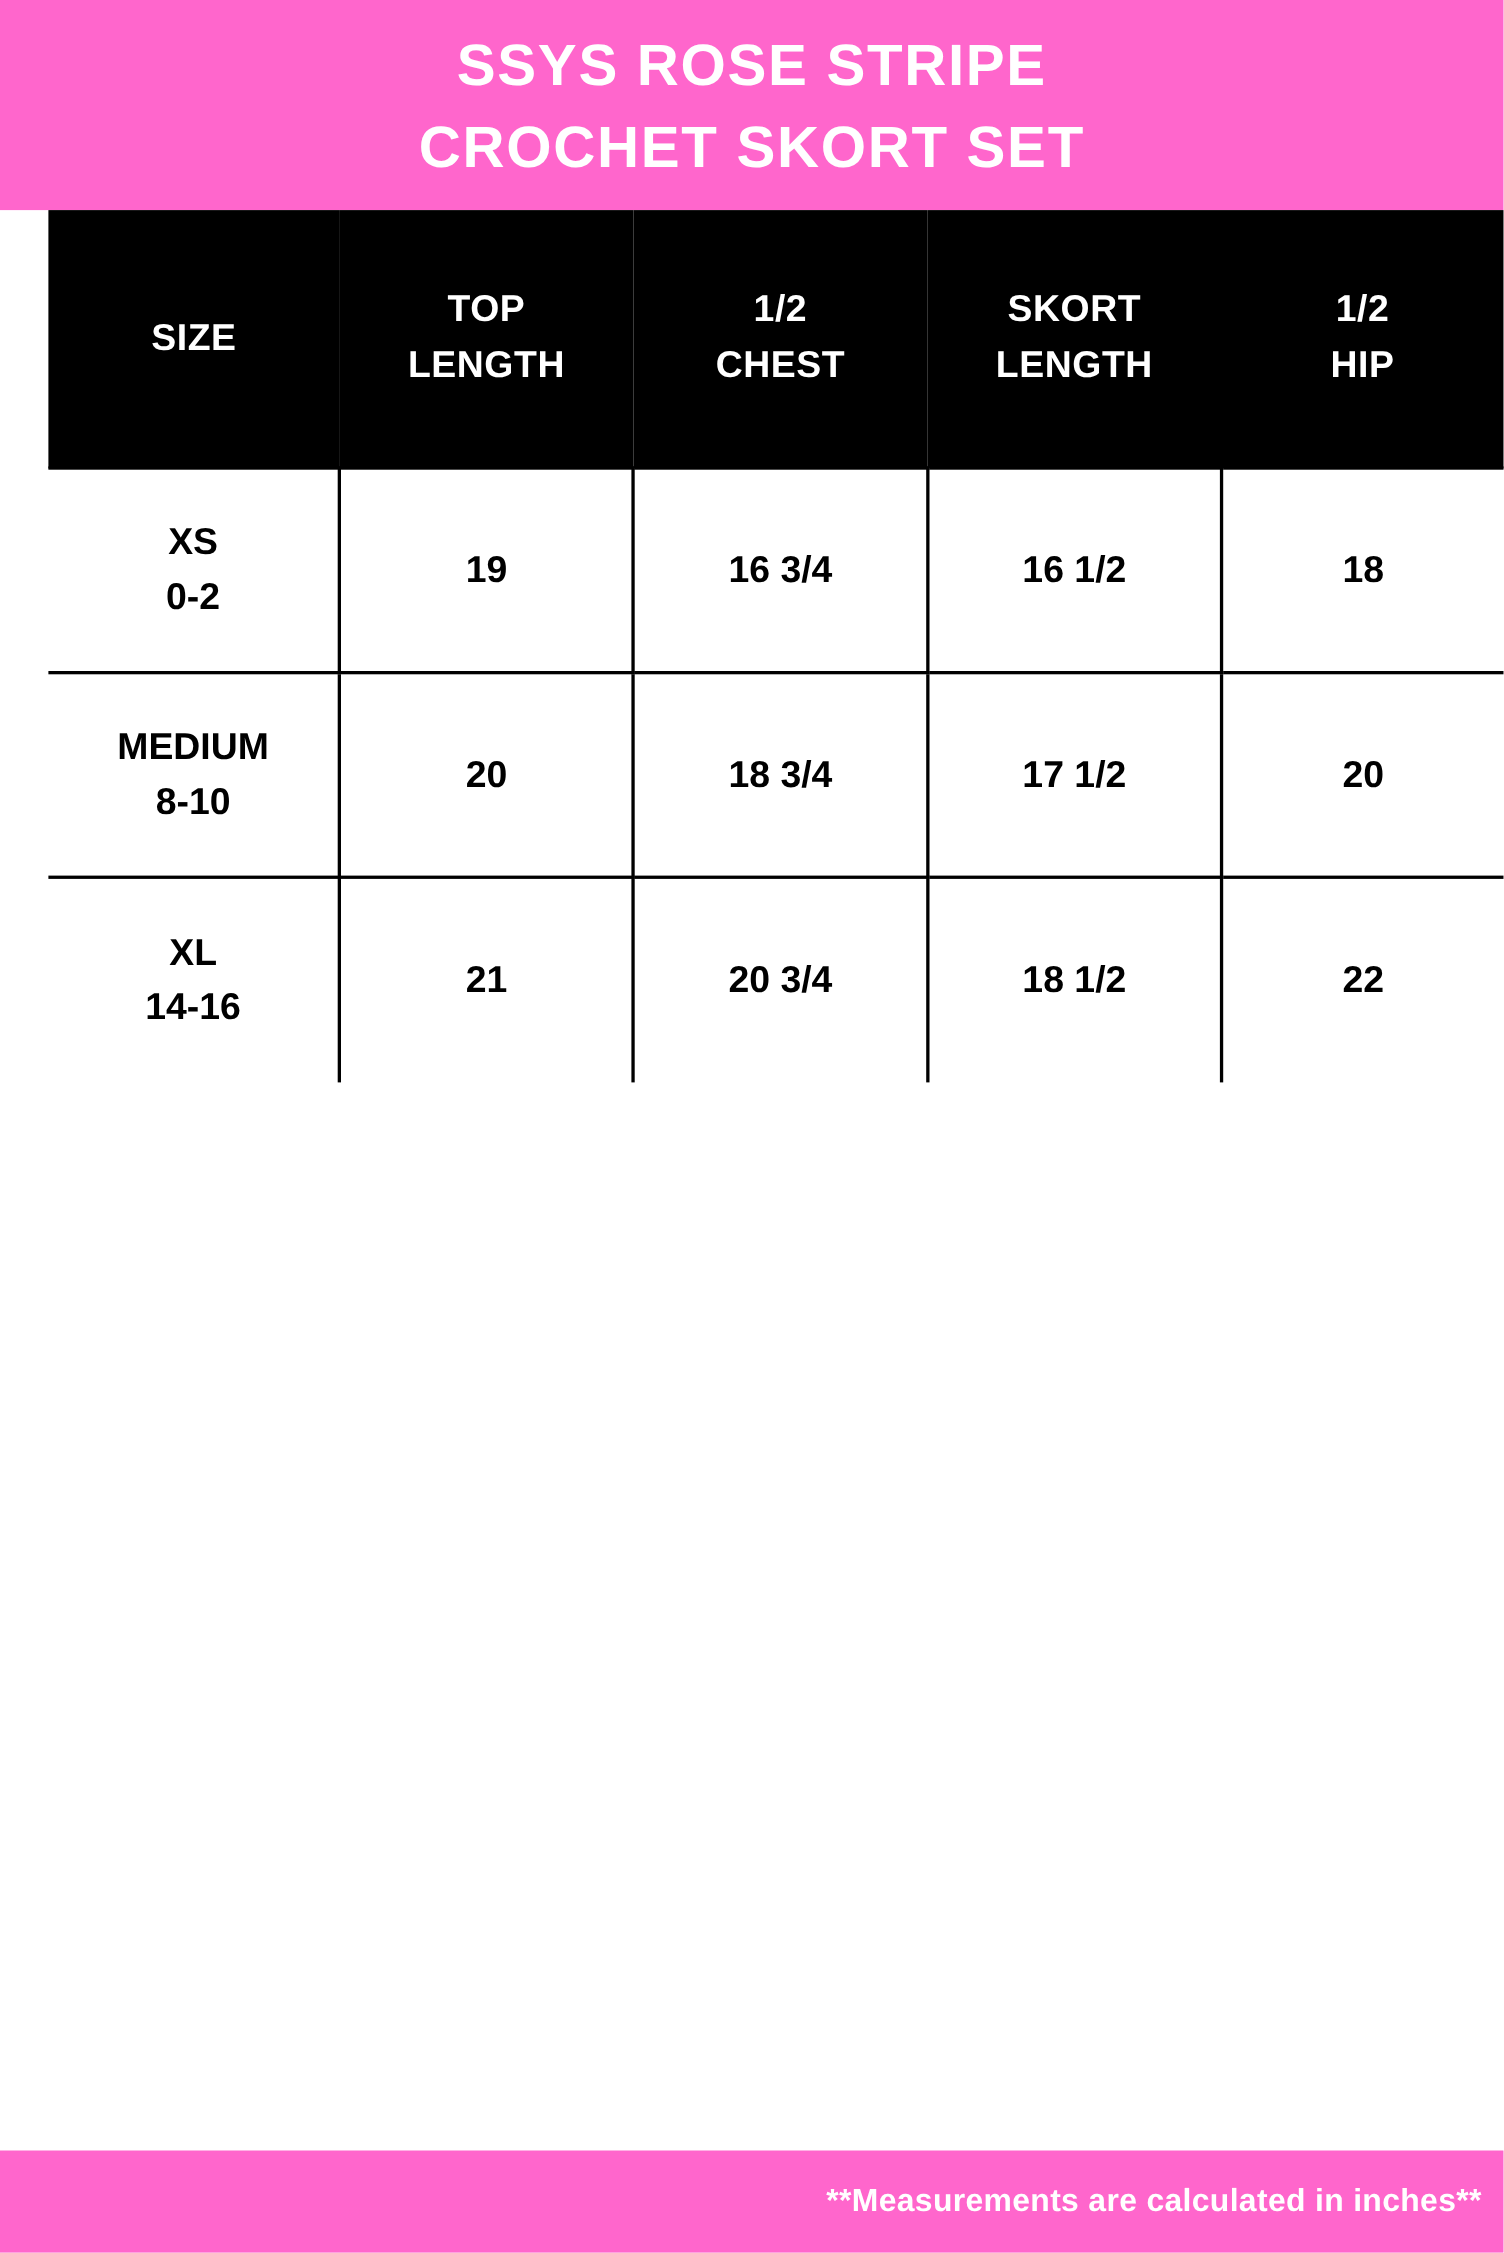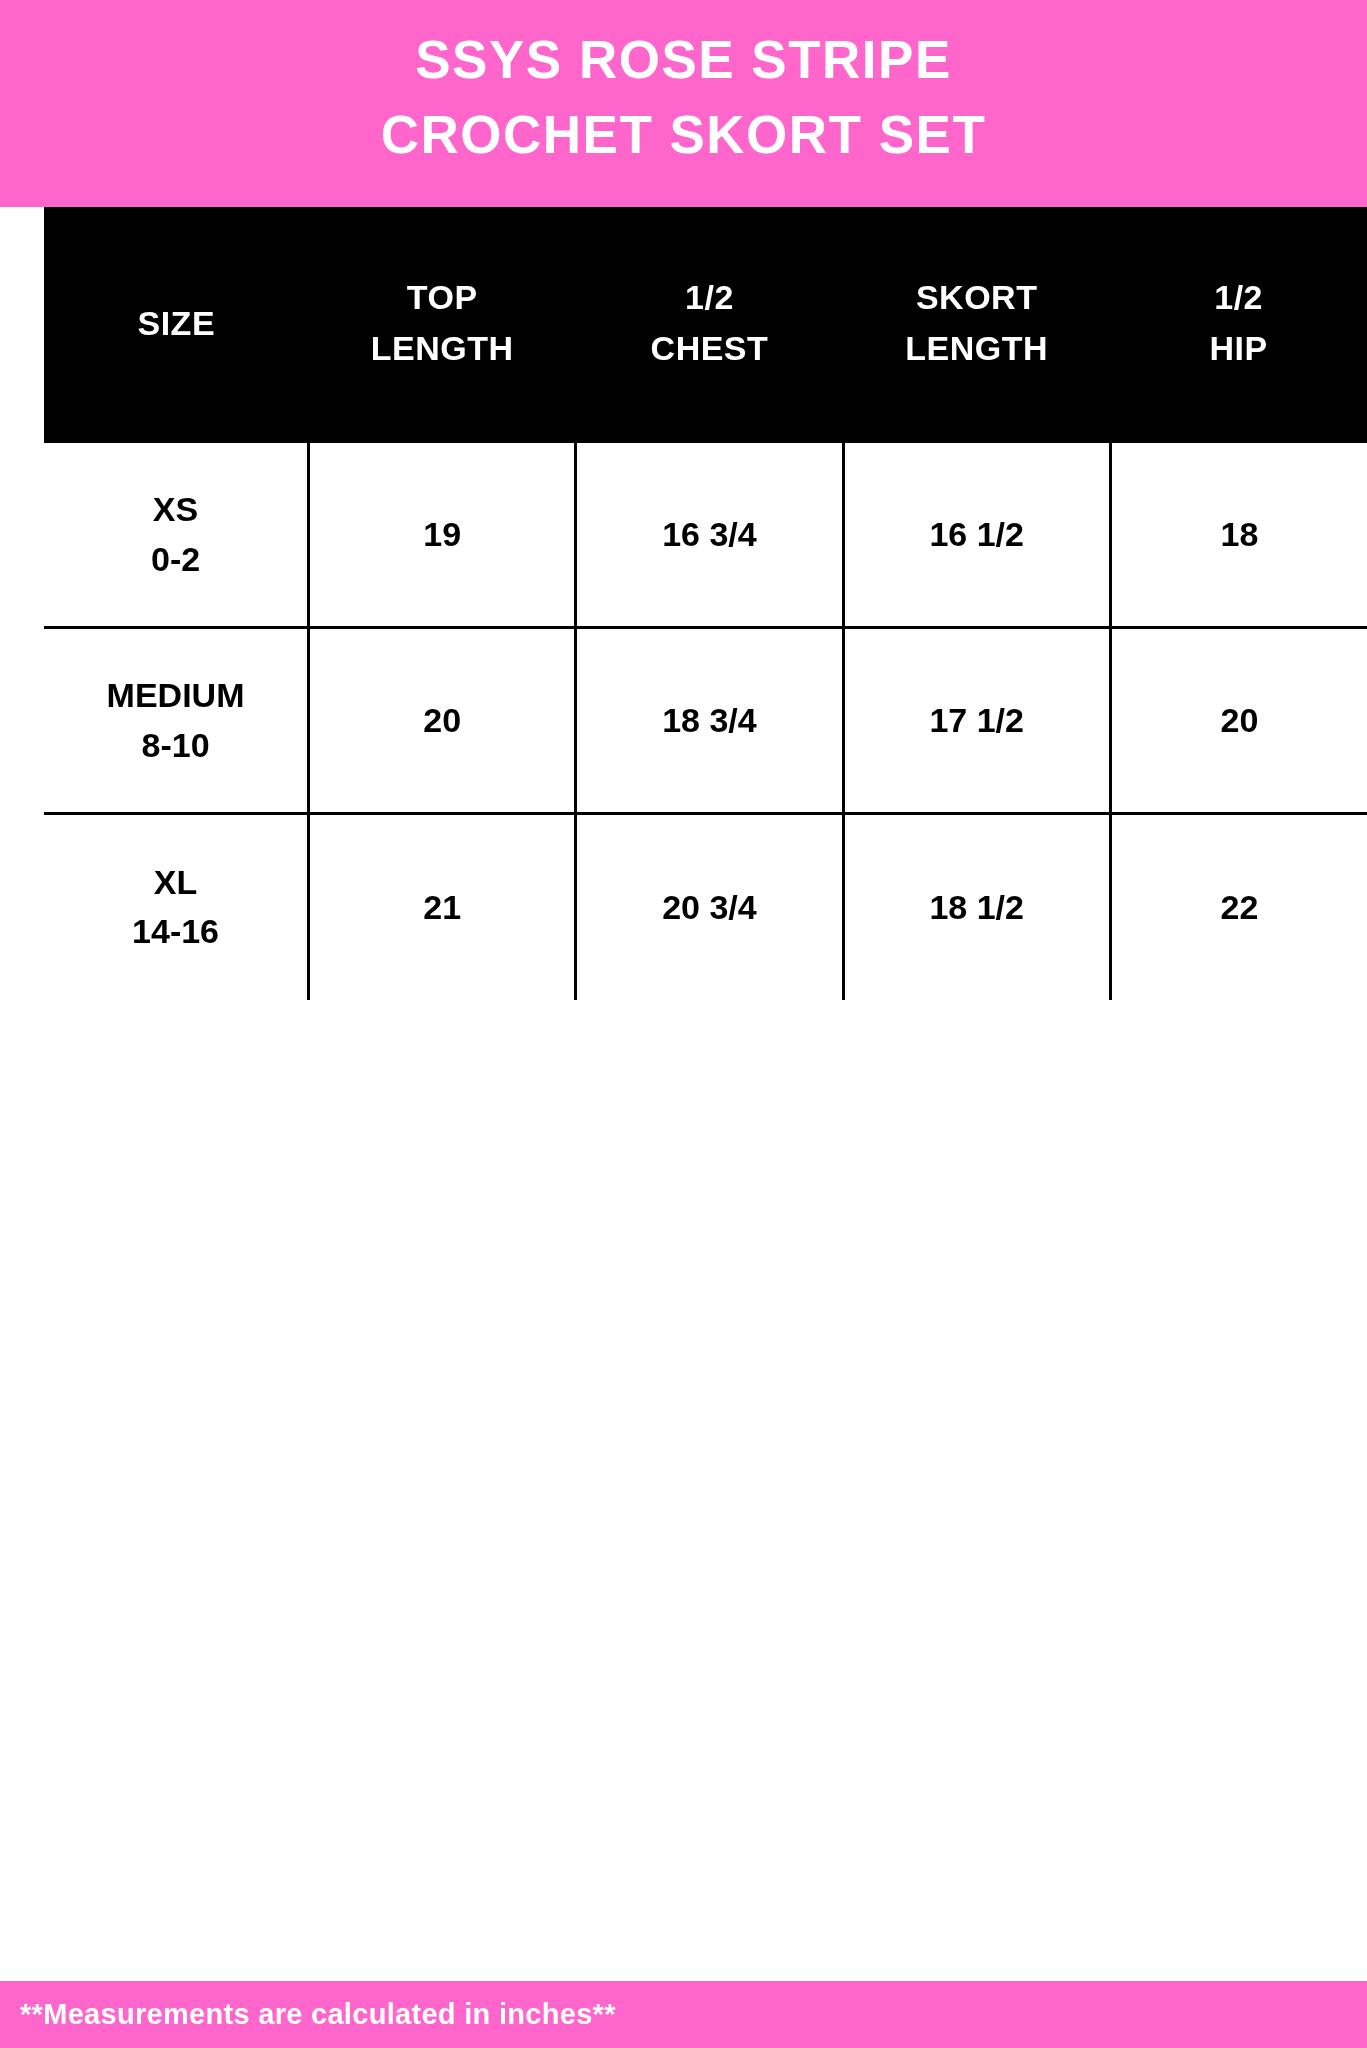--- a/index.html
+++ b/index.html
@@ -13,21 +13,21 @@
     width: 1367px;
     height: 2048px;
     display: flex;
     flex-direction: column;
     background: #ffffff;
   }
   
   .header {
     background: #ff66cc;
     width: 100%;
-    padding: 22px 40px 34px 40px;
+    padding: 22px 40px 18px 40px;
     text-align: center;
     flex: 0 0 auto;
   }
   .header-title {
     color: #ffffff;
     font-size: 53px;
     font-weight: bold;
     letter-spacing: 1.5px;
     line-height: 1.42;
     text-transform: uppercase;
@@ -83,22 +83,22 @@
   .col-size  { width: 20.0%; }
   .col-1     { width: 20.2%; }
   .col-2     { width: 20.2%; }
   .col-3     { width: 20.2%; }
   .col-4     { width: 19.4%; }
   .cell-line { display: block; }
   
   .footer {
     background: #ff66cc;
     width: 100%;
-    text-align: left;
-    padding: 17px 20px;
+    text-align: right;
+    padding: 30px 20px;
     flex: 0 0 auto;
   }
   .footer-note {
     color: #ffffff;
     font-size: 29px;
     font-weight: bold;
     letter-spacing: 0.3px;
   }
 </style>
 </head>

